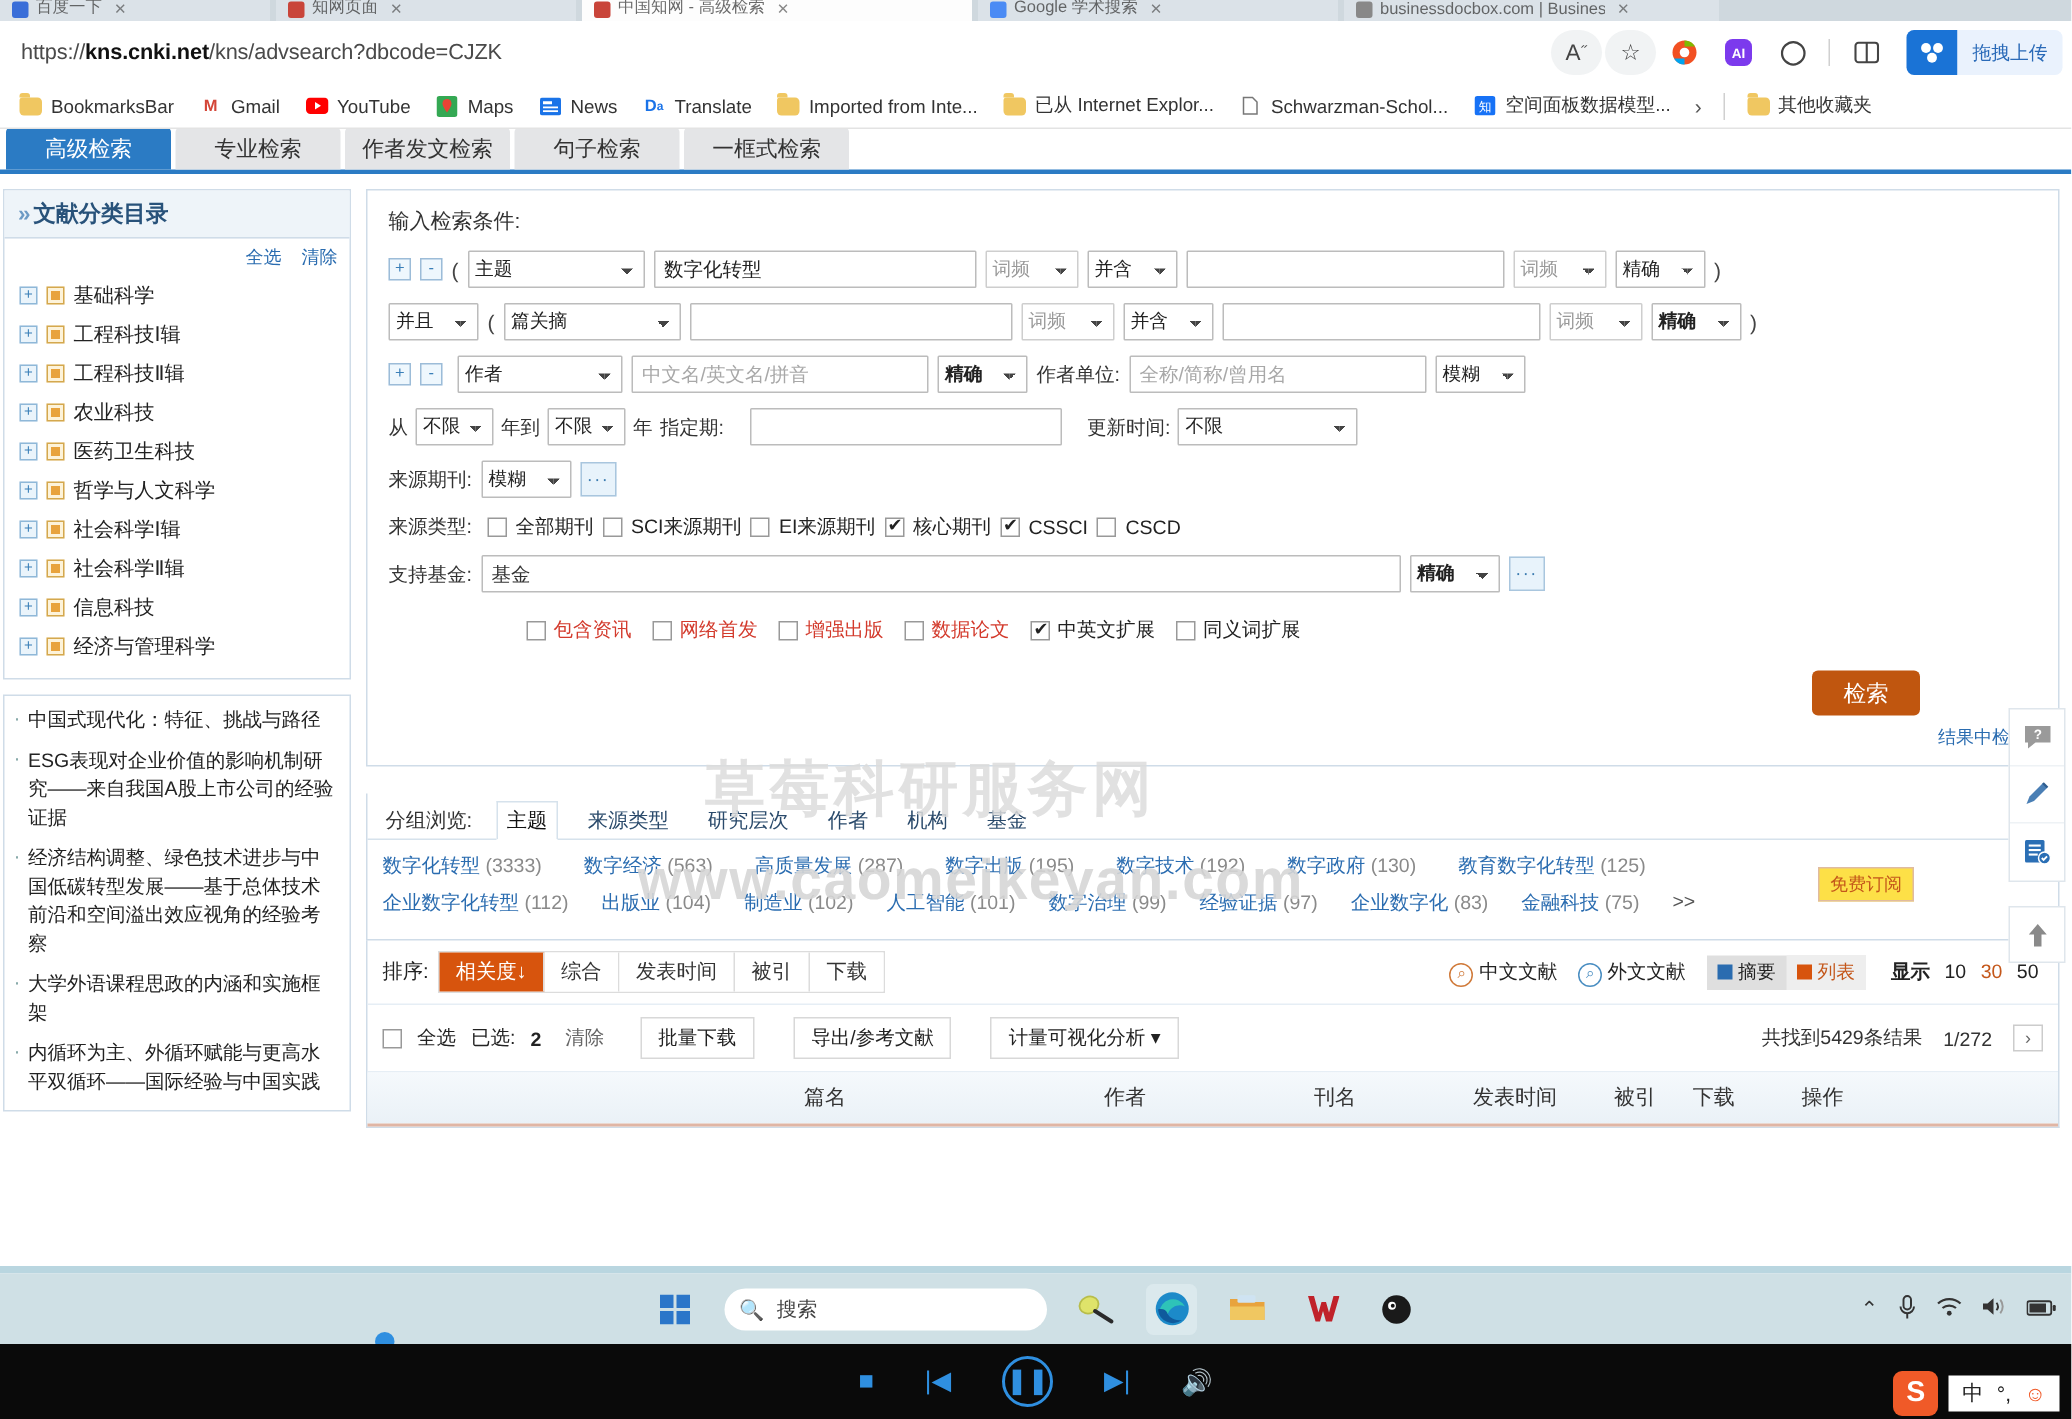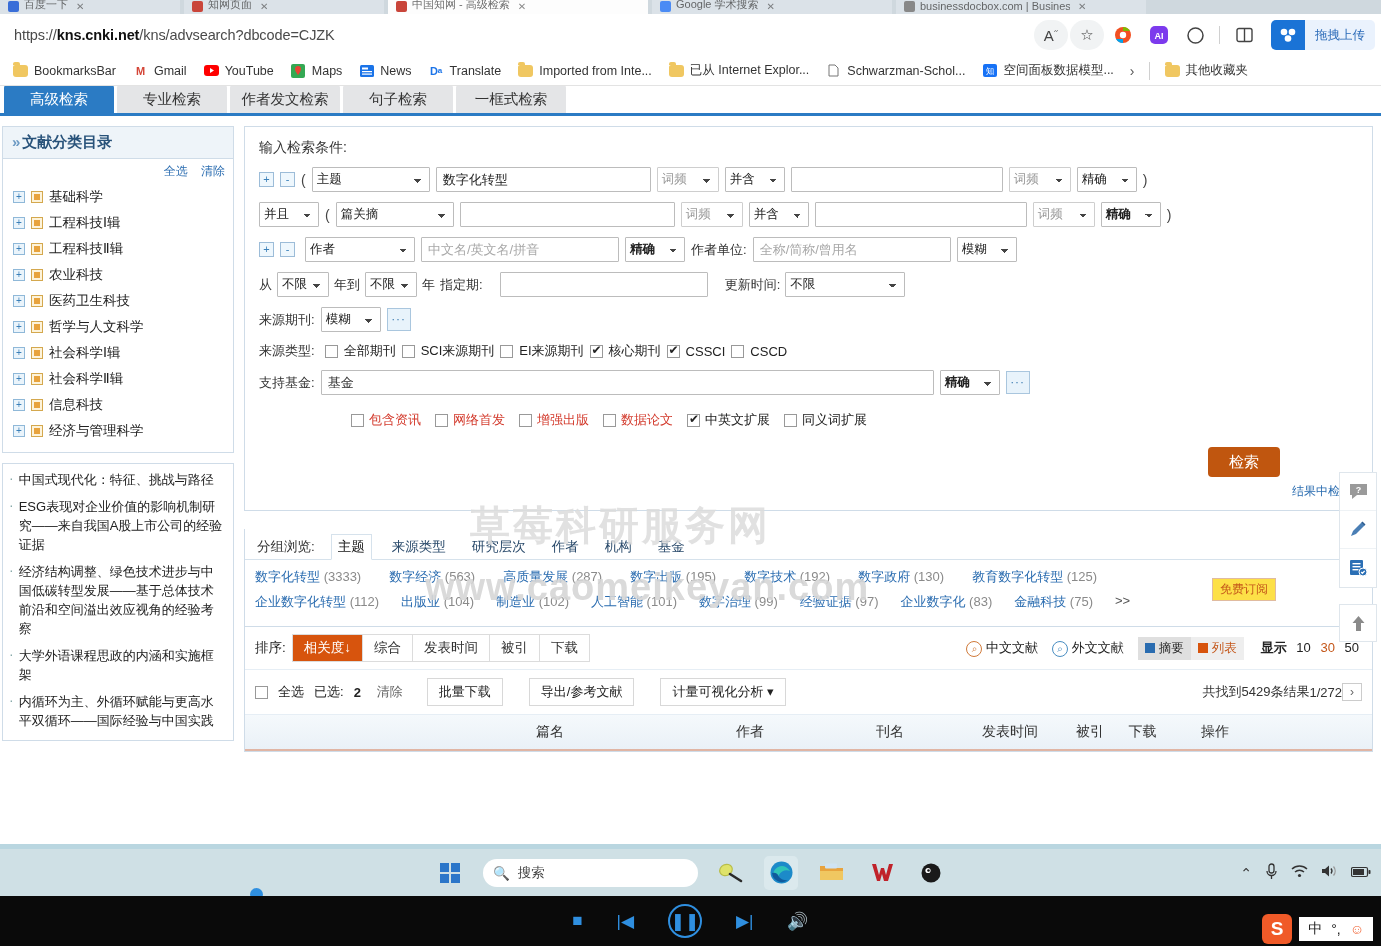--- a/index.html
+++ b/index.html
@@ -160,21 +160,21 @@
   .viewtoggle .v { padding:3px 7px; display:flex; align-items:center; gap:4px; font-size:12.5px; }
   .viewtoggle .v.active { background:#eee; color:#c4571a; }
   .sw { width:10px; height:10px; background:#2a6cb0; display:inline-block; }
   .sw.or { background:#d7540d; }
   .show-nums b { color:#c4571a; margin:0 3px; font-weight:400; }
   .show-nums span { margin:0 3px; }
 
   .selbar { display:flex; align-items:center; padding:8px 10px; font-size:13px; gap:10px;
             border-bottom:1px solid #e6eef5; }
   .abtn { border:1px solid #d8d8d8; padding:4px 11px; background:#fff; font-size:13px;margin-left:16px; }
-  .countinfo { margin-left:auto; display:flex; align-items:center; font-size:13px; color:#333; }
+  .countinfo { margin-left:auto; display:flex; align-items:center; gap:14px; font-size:13px; color:#333; }
   .pgbtn { border:1px solid #ccc; padding:1px 7px; color:#666; font-size:12px; }
 
   .thead { display:flex; align-items:center; height:36px; background:linear-gradient(#f5f9fc,#eaf1f7);
            border-bottom:2px solid #e0b5a4; font-size:14px; color:#333; }
   .thead .c { text-align:center; }
 
   
   .floatbar { position:absolute; right:4px; top:386px; width:38px; border:1px solid #dfe6ec; background:#fff; }
   .fb { height:38px; display:flex; align-items:center; justify-content:center; border-bottom:1px solid #eef2f5; font-size:17px; }
   .floatbar2 { position:absolute; right:4px; top:518px; width:38px; height:38px; border:1px solid #dfe6ec;

